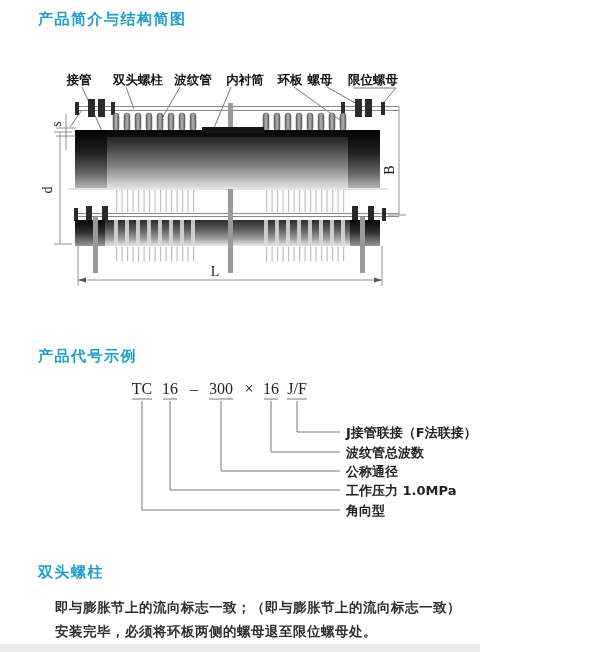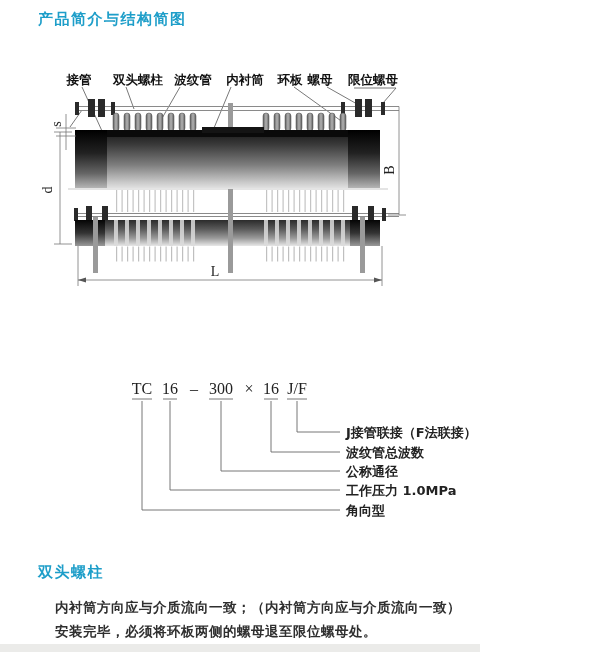--- a/index.html
+++ b/index.html
@@ -200,20 +200,21 @@
     <g>
       <line x1="48" y1="188" x2="48" y2="228" stroke="#777" stroke-width="0.8"></line>
       <line x1="352" y1="188" x2="352" y2="228" stroke="#777" stroke-width="0.8"></line>
       <line x1="48" y1="222" x2="352" y2="222" stroke="#777" stroke-width="0.8"></line>
       <path d="M48,222 l8,-2.4 v4.8 z" fill="#555"></path>
       <path d="M352,222 l-8,-2.4 v4.8 z" fill="#555"></path>
       <text class="dim" x="185" y="218" text-anchor="middle">L</text>
     </g>
   </svg>
 
+  <div class="sec-title" id="title-code">产品代号示例</div>
 
   <svg class="code-svg" width="540" height="150" viewBox="0 0 540 150">
 
     <g>
       <text class="token" x="112" y="22" text-anchor="middle">TC</text>
       <text class="token" x="140" y="22" text-anchor="middle">16</text>
       <text class="token" x="164" y="22" text-anchor="middle">–</text>
       <text class="token" x="191" y="22" text-anchor="middle">300</text>
       <text class="token" x="219" y="22" text-anchor="middle">×</text>
       <text class="token" x="241" y="22" text-anchor="middle">16</text>
@@ -240,17 +241,17 @@
       <text class="callout" x="316" y="64.5">J接管联接（F法联接）</text>
       <text class="callout" x="316" y="84.5">波纹管总波数</text>
       <text class="callout" x="316" y="103.5">公称通径</text>
       <text class="callout" x="316" y="122.5">工作压力 1.0MPa</text>
       <text class="callout" x="316" y="142.5">角向型</text>
     </g>
   </svg>
 
   <div class="sec-title" id="title-install">双头螺柱</div>
 
-  <div class="body-line" id="install-line1">内衬筒方向应与介质流向一致；（内衬筒方向应与介质流向一致）</div>
+  <div class="body-line" id="install-line1">即与膨胀节上的流向标志一致；（即与膨胀节上的流向标志一致）</div>
   <div class="body-line" id="install-line2">安装完毕，必须将环板两侧的螺母退至限位螺母处。</div>
 
   <div class="footer-strip"></div>
 </div>
 
 </body></html>

